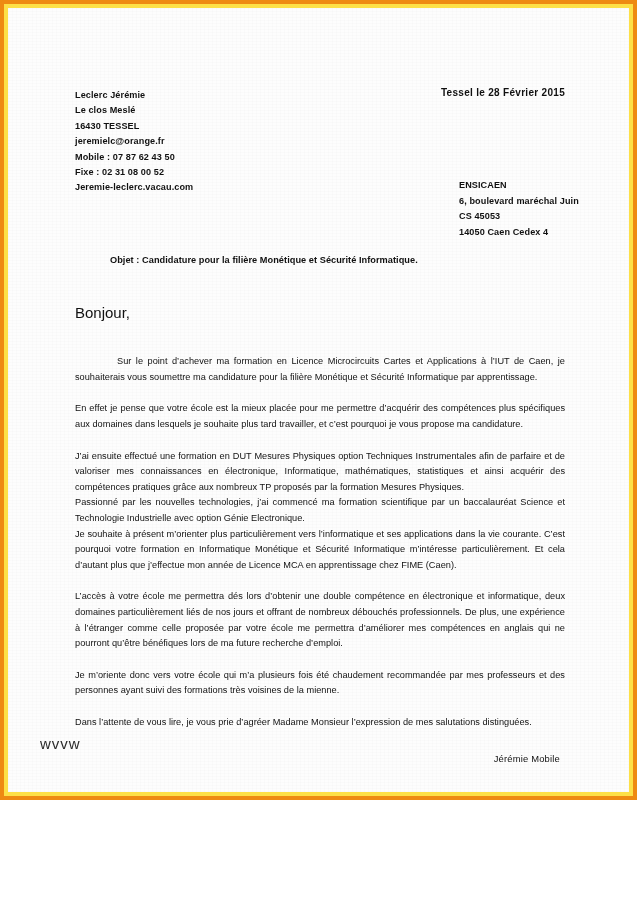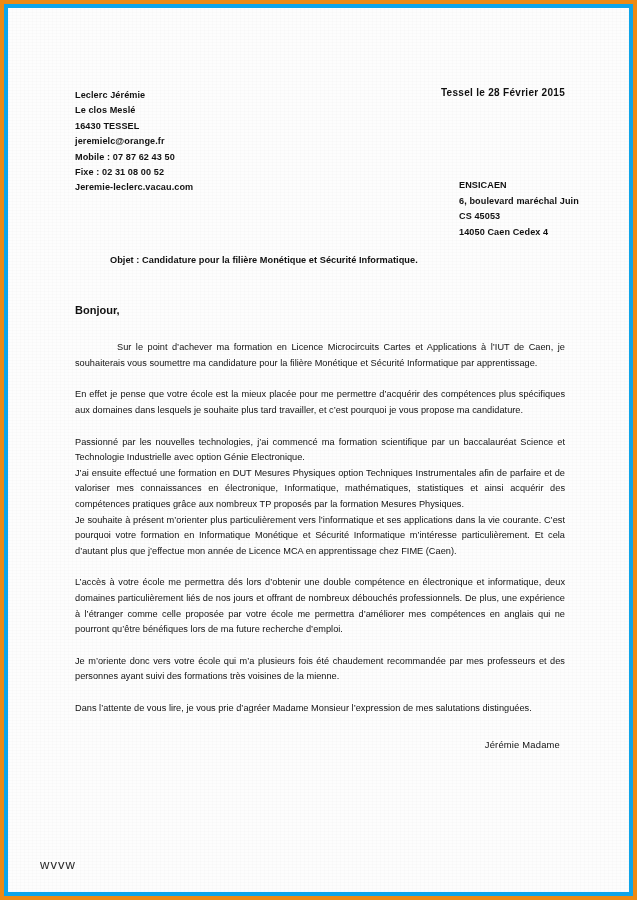--- a/index.html
+++ b/index.html
@@ -6,23 +6,23 @@
     margin: 0;
     padding: 0;
     background: #ffffff;
   }
   body {
     font-family: "Liberation Sans", sans-serif;
   }
   .page {
     position: relative;
     width: 637px;
-    height: 900px;
+    height: 800px;
     box-sizing: border-box;
-    background: #0ea5e9;
+    background: #fde047;
     border: 4px solid #EE8A12;
     overflow: hidden;
   }
   .paper {
     position: absolute;
     left: 4px;
     top: 4px;
     right: 4px;
     bottom: 4px;
     background:
@@ -89,23 +89,23 @@
     font-size: 9.2px;
     letter-spacing: 0.05px;
     white-space: nowrap;
   }
 
   
   .body {
     margin-top: 40px;
   }
   .salutation {
-    font-weight: bold;
-    font-size: 11px;
-    margin-bottom: 24px;
+    font-weight: normal;
+    font-size: 15px;
+    margin-bottom: 34px;
   }
   p.para {
     margin: 0 0 16px 0;
     font-weight: normal;
     font-size: 9.2px;
     line-height: 15.6px;
     text-align: justify;
     letter-spacing: 0.02px;
   }
   p.para.indent { text-indent: 42px; }
@@ -116,22 +116,22 @@
     padding-right: 5px;
     font-weight: normal;
     font-size: 9.4px;
     letter-spacing: 0.2px;
   }
 
   
   .footer-www {
     position: absolute;
     left: 36px;
-    bottom: 24px;
-    font-size: 13px;
+    bottom: 44px;
+    font-size: 15px;
     color: #2b2b2b;
     letter-spacing: 1px;
   }
 </style>
 </head>
 <body>
 
 <div class="page">
   <div class="paper"></div>
 
@@ -160,26 +160,26 @@
 
     </div>
 
     <div class="subject">Objet : Candidature pour la filière Monétique et Sécurité Informatique.</div>
 
     <div class="body">
       <div class="salutation">Bonjour,</div>
 
       <p class="para indent">Sur le point d’achever ma formation en Licence Microcircuits Cartes et Applications à l’IUT de Caen, je souhaiterais vous soumettre ma candidature pour la filière Monétique et Sécurité Informatique par apprentissage.</p>
       <p class="para">En effet je pense que votre école est la mieux placée pour me permettre d’acquérir des compétences plus spécifiques aux domaines dans lesquels je souhaite plus tard travailler, et c’est pourquoi je vous propose ma candidature.</p>
+      <p class="para tight">J’ai ensuite  effectué une formation en DUT Mesures Physiques option Techniques Instrumentales afin de parfaire et de valoriser mes connaissances en électronique, Informatique, mathématiques, statistiques et ainsi acquérir des compétences pratiques grâce aux nombreux TP proposés par la formation Mesures Physiques.</p>
       <p class="para tight">Passionné par les nouvelles technologies, j’ai commencé ma formation scientifique par un baccalauréat Science et Technologie Industrielle avec option Génie Electronique.</p>
-      <p class="para tight">J’ai ensuite  effectué une formation en DUT Mesures Physiques option Techniques Instrumentales afin de parfaire et de valoriser mes connaissances en électronique, Informatique, mathématiques, statistiques et ainsi acquérir des compétences pratiques grâce aux nombreux TP proposés par la formation Mesures Physiques.</p>
       <p class="para">Je souhaite à présent m’orienter plus particulièrement vers l’informatique et ses applications dans la vie courante. C’est pourquoi votre formation en Informatique Monétique et Sécurité Informatique m’intéresse particulièrement. Et cela d’autant plus que j’effectue mon année de Licence MCA en apprentissage chez FIME (Caen).</p>
       <p class="para">L’accès à votre école me permettra dés lors d’obtenir une double compétence en électronique et informatique, deux domaines particulièrement liés de nos jours et offrant de nombreux débouchés professionnels. De plus, une expérience à l’étranger comme celle proposée par votre école me permettra d’améliorer mes compétences en anglais qui ne pourront qu’être bénéfiques lors de ma future recherche d’emploi.</p>
       <p class="para">Je m’oriente donc vers votre école qui m’a plusieurs fois été chaudement recommandée par mes professeurs et des personnes ayant suivi des formations très voisines de la mienne.</p>
       <p class="para">Dans l’attente de vous lire, je vous prie d’agréer Madame Monsieur l’expression de mes salutations distinguées.</p>
 
-      <div class="signature">Jérémie Madame</div>
+      <div class="signature">Jérémie Mobile</div>
     </div>
 
   </div>
 
   <div class="footer-www">wvvw</div>
 </div>
 
 </body></html>

